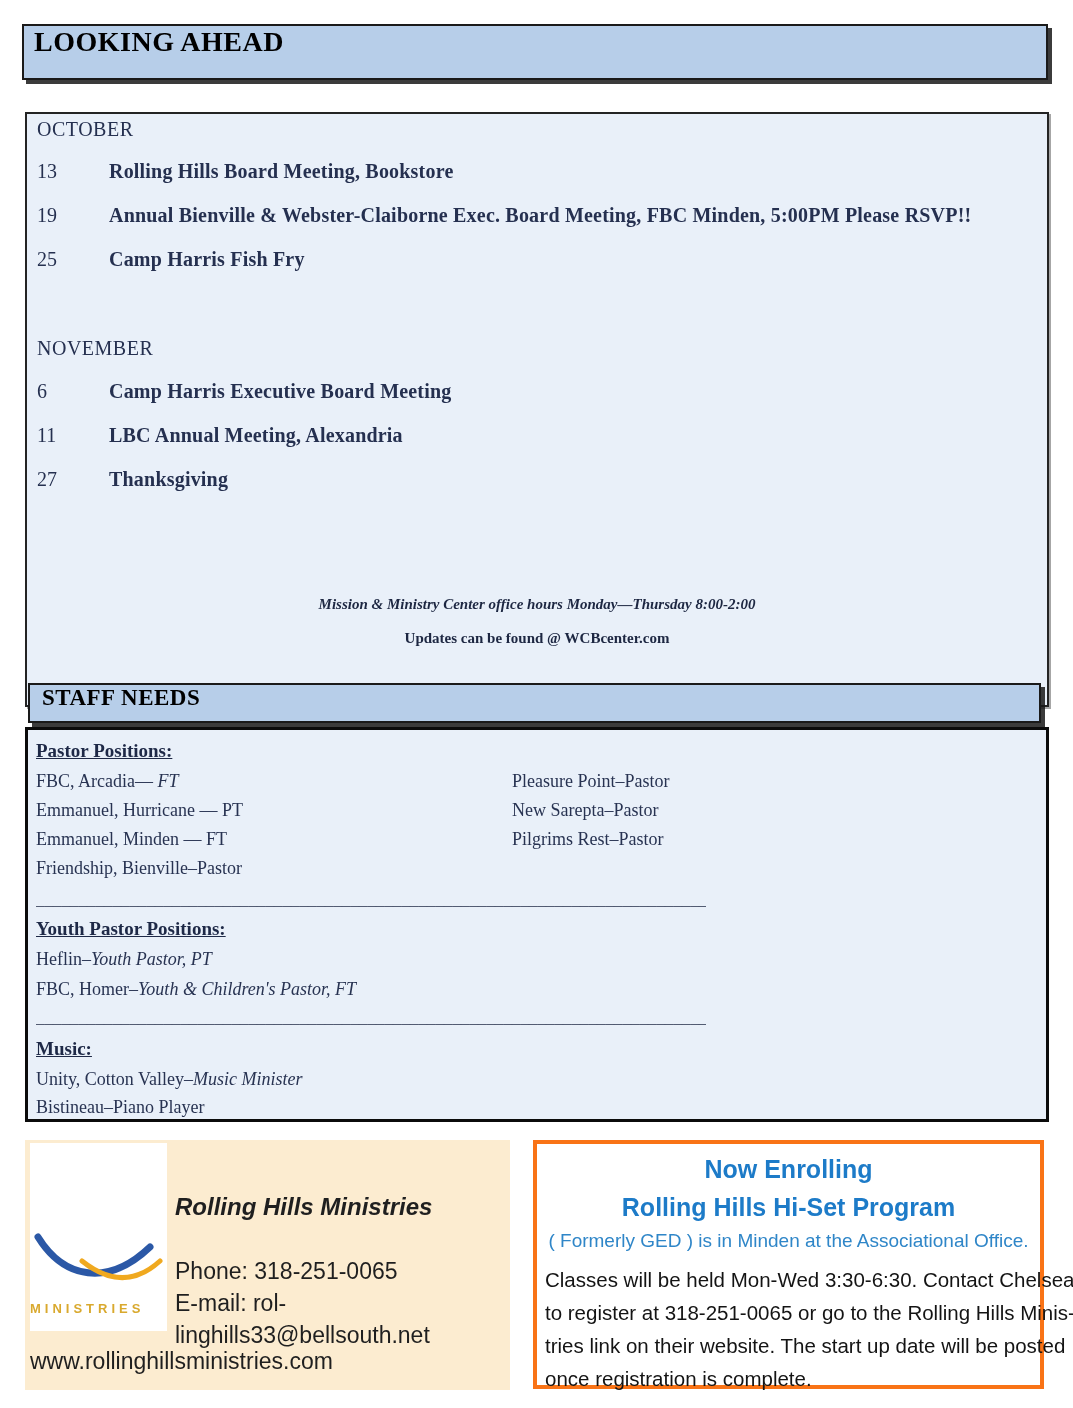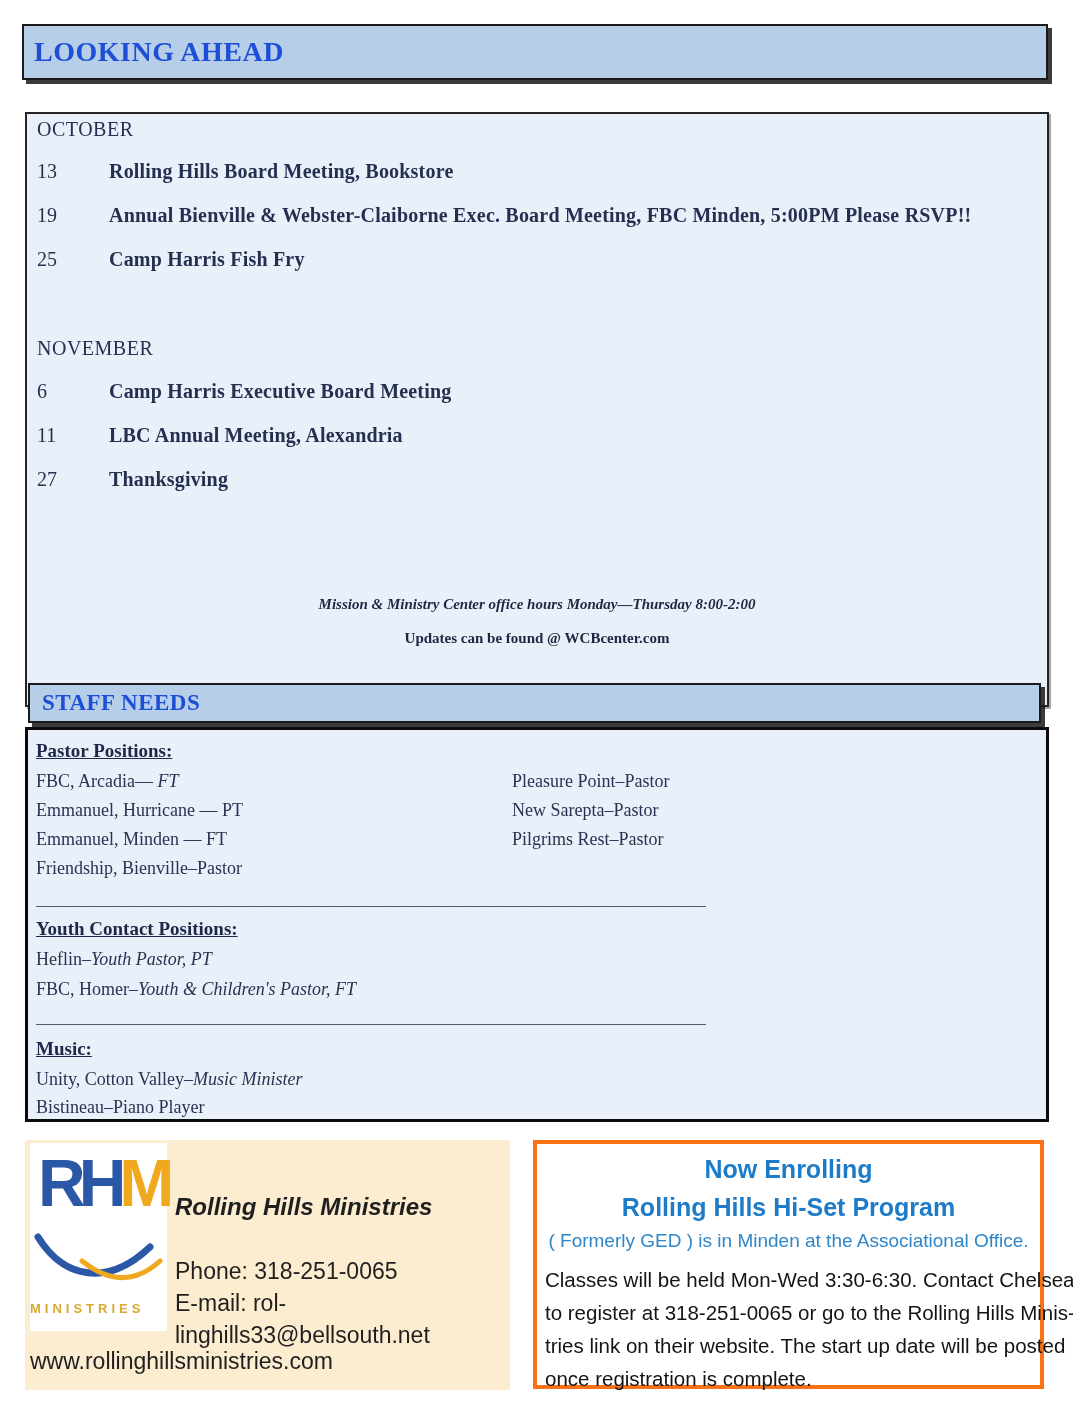--- a/index.html
+++ b/index.html
@@ -2,21 +2,21 @@
 <html><head>
 <meta charset="utf-8">
 <style>
   html,body{margin:0;padding:0;background:#ffffff;}
   .page{position:relative;width:1073px;height:1408px;background:#ffffff;overflow:hidden;
         font-family:"Liberation Serif","DejaVu Serif",serif;}
 
   
   .bar{position:absolute;background:#b7cee9;border:2px solid #1a1a1a;
        box-shadow:4px 4px 0 rgba(25,25,25,0.85);box-sizing:border-box;
-       display:flex;align-items:center;color:#1d4ed8;font-weight:bold;}
+       display:flex;color:#000000;font-weight:bold;}
   .bar-la{left:22px;top:24px;width:1026px;height:56px;font-size:28px;padding-left:10px;letter-spacing:0.5px;}
   .bar-sn{left:28px;top:683px;width:1013px;height:40px;font-size:23px;padding-left:12px;letter-spacing:0.5px;}
 
   
   .panel{position:absolute;background:#e9f0f9;box-sizing:border-box;color:#253050;}
   .panel-la{left:25px;top:84px;width:1024px;height:595px;border:2px solid #242424;
             box-shadow:2px 2px 0 rgba(0,0,0,0.35);margin-top:28px;}
   .panel-sn{left:25px;top:727px;width:1024px;height:395px;border:3px solid #0b0b0b;}
 
   .la-line{position:absolute;left:0;right:0;font-size:20px;}
@@ -118,44 +118,41 @@
     <div class="s-line" style="top:128px">
       <span>Friendship, Bienville–Pastor</span><span class="it"></span>
     </div>
 
     <div class="s-line s-right" style="top:41px">Pleasure Point–Pastor</div>
     <div class="s-line s-right" style="top:70px">New Sarepta–Pastor</div>
     <div class="s-line s-right" style="top:99px">Pilgrims Rest–Pastor</div>
 
     <div class="s-sep" style="top:160px">________________________________________________________________________________</div>
 
-    <div class="s-line s-head" style="top:188px">Youth Contact Positions:</div>
+    <div class="s-line s-head" style="top:188px">Youth Pastor Positions:</div>
     <div class="s-line" style="top:219px">
       <span>Heflin–</span><span class="it">Youth Pastor, PT</span>
     </div>
     <div class="s-line" style="top:249px">
       <span>FBC, Homer–</span><span class="it">Youth &amp; Children's Pastor, FT</span>
     </div>
 
     <div class="s-sep" style="top:278px">________________________________________________________________________________</div>
 
     <div class="s-line s-head" style="top:308px">Music:</div>
     <div class="s-line" style="top:339px">
       <span>Unity, Cotton Valley–</span><span class="it">Music Minister</span>
     </div>
     <div class="s-line" style="top:367px">
       <span>Bistineau–Piano Player</span><span class="it"></span>
     </div>
   </div>
 
   <div class="card-left">
     <div class="logo">
-      <div class="rhm">
-        <span class="b">R</span><span class="b">H</span><span class="g">M</span>
-      </div>
       <svg class="swoosh" width="137" height="70" viewBox="0 0 137 70">
         <path d="M8 6 C34 48, 78 56, 120 16" stroke="#2b58a6" stroke-width="7" fill="none" stroke-linecap="round"></path>
         <path d="M52 30 C82 54, 108 50, 130 30" stroke="#f0a91f" stroke-width="5" fill="none" stroke-linecap="round"></path>
       </svg>
       <div class="ministries">MINISTRIES</div>
     </div>
     <div class="ml ml-org" style="top:53px">Rolling Hills Ministries</div>
     <div class="ml" style="top:118px">Phone: 318-251-0065</div>
     <div class="ml" style="top:150px">E-mail: rol-</div>
     <div class="ml" style="top:182px">linghills33@bellsouth.net</div>

